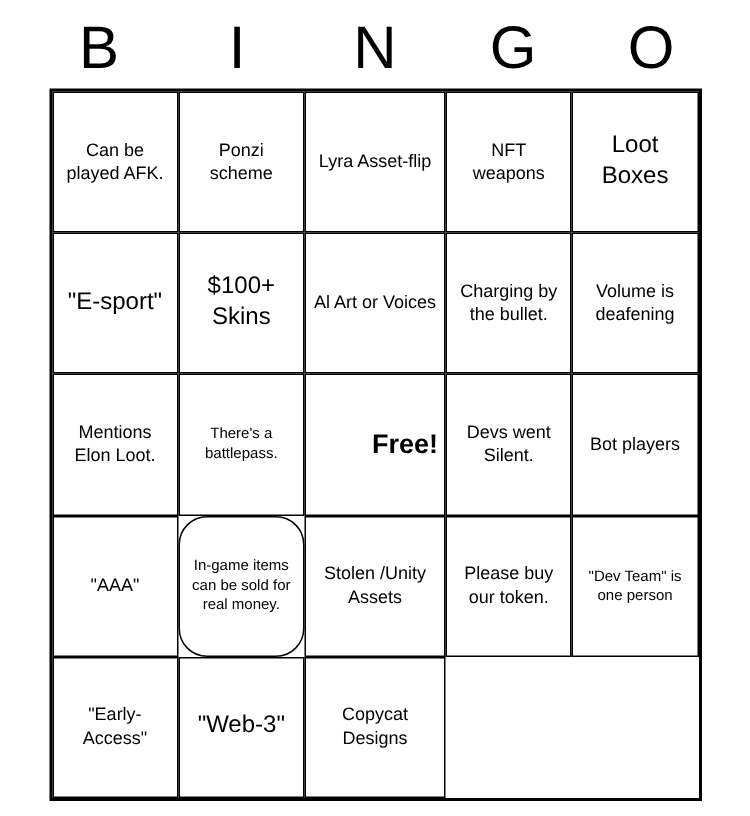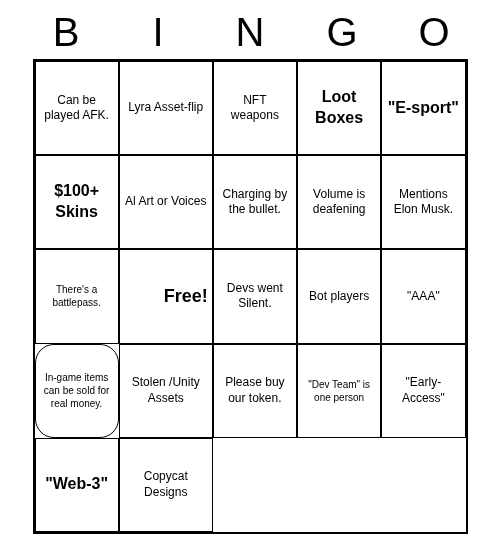--- a/index.html
+++ b/index.html
@@ -48,46 +48,47 @@
       font-size: 12px;
       line-height: 1.3;
     }
     .bingo-cell.free {
       font-size: 18px;
       font-weight: bold;
       padding-left: 44px;
     }
     .bingo-cell.large-text {
       font-size: 16px;
-      font-weight: bold;
+      font-weight: normal;
       text-align: center;
     }
   </style>
 </head>
 <body>
 
 <div class="bingo-title">
 <span class="bingo-letter">B</span>
     <span class="bingo-letter">I</span>
     <span class="bingo-letter">N</span>
     <span class="bingo-letter">G</span>
     <span class="bingo-letter">O</span>
   </div>
 
 <div class="bingo-grid">
 <div class="bingo-cell">Can be played AFK.</div>
+    <div class="bingo-cell">Ponzi scheme</div>
     <div class="bingo-cell">Lyra Asset-flip</div>
     <div class="bingo-cell">NFT weapons</div>
     <div class="bingo-cell large-text">Loot Boxes</div>
     <div class="bingo-cell large-text">"E-sport"</div>
     <div class="bingo-cell large-text">$100+ Skins</div>
     <div class="bingo-cell">Al Art or Voices</div>
     <div class="bingo-cell">Charging by the bullet.</div>
     <div class="bingo-cell">Volume is deafening</div>
-    <div class="bingo-cell">Mentions Elon Musk.</div>
+    <div class="bingo-cell">Mentions Elon Loot.</div>
     <div class="bingo-cell" style="font-size: 10px; text-align: center;">There's a battlepass.</div>
     <div class="bingo-cell free">Free!</div>
     <div class="bingo-cell">Devs went Silent.</div>
     <div class="bingo-cell">Bot players</div>
     <div class="bingo-cell">"AAA"</div>
     <div class="bingo-cell" style="font-size: 10px; border-radius: 19px;">In-game items can be sold for real money.</div>
     <div class="bingo-cell">Stolen /Unity Assets</div>
     <div class="bingo-cell">Please buy our token.</div>
     <div class="bingo-cell" style="font-size: 10px;">"Dev Team" is one person</div>
     <div class="bingo-cell">"Early-Access"</div>

